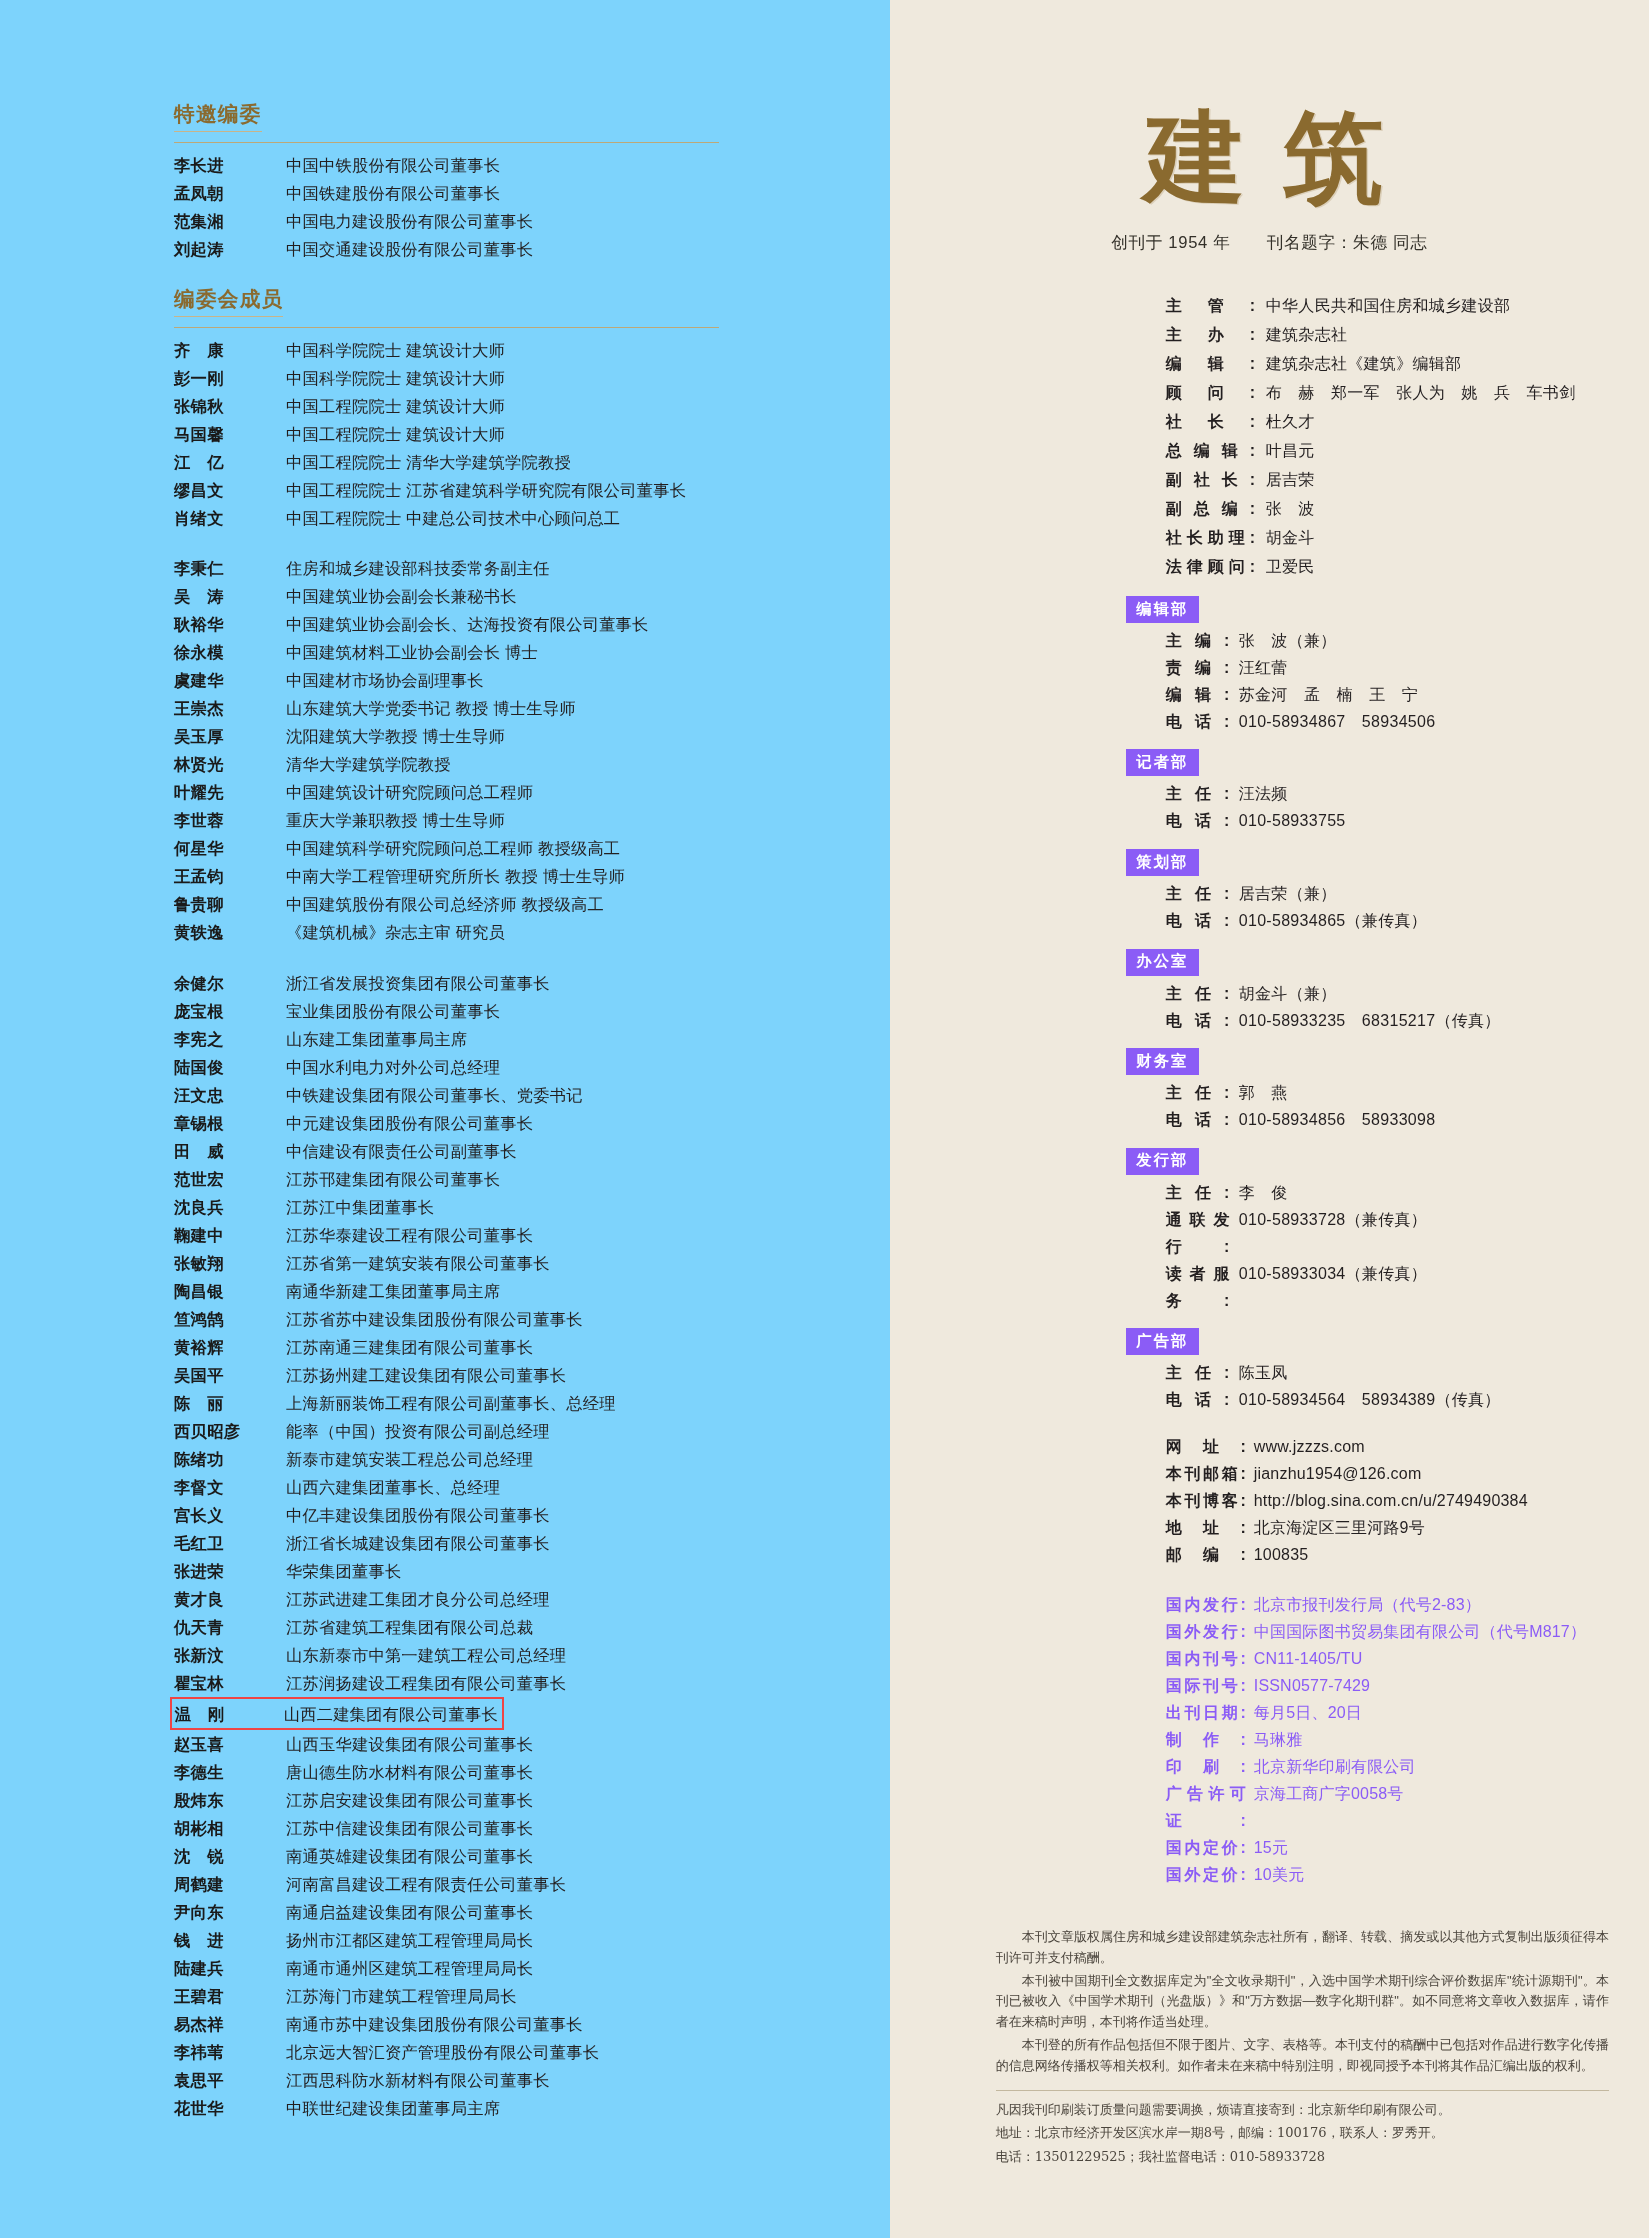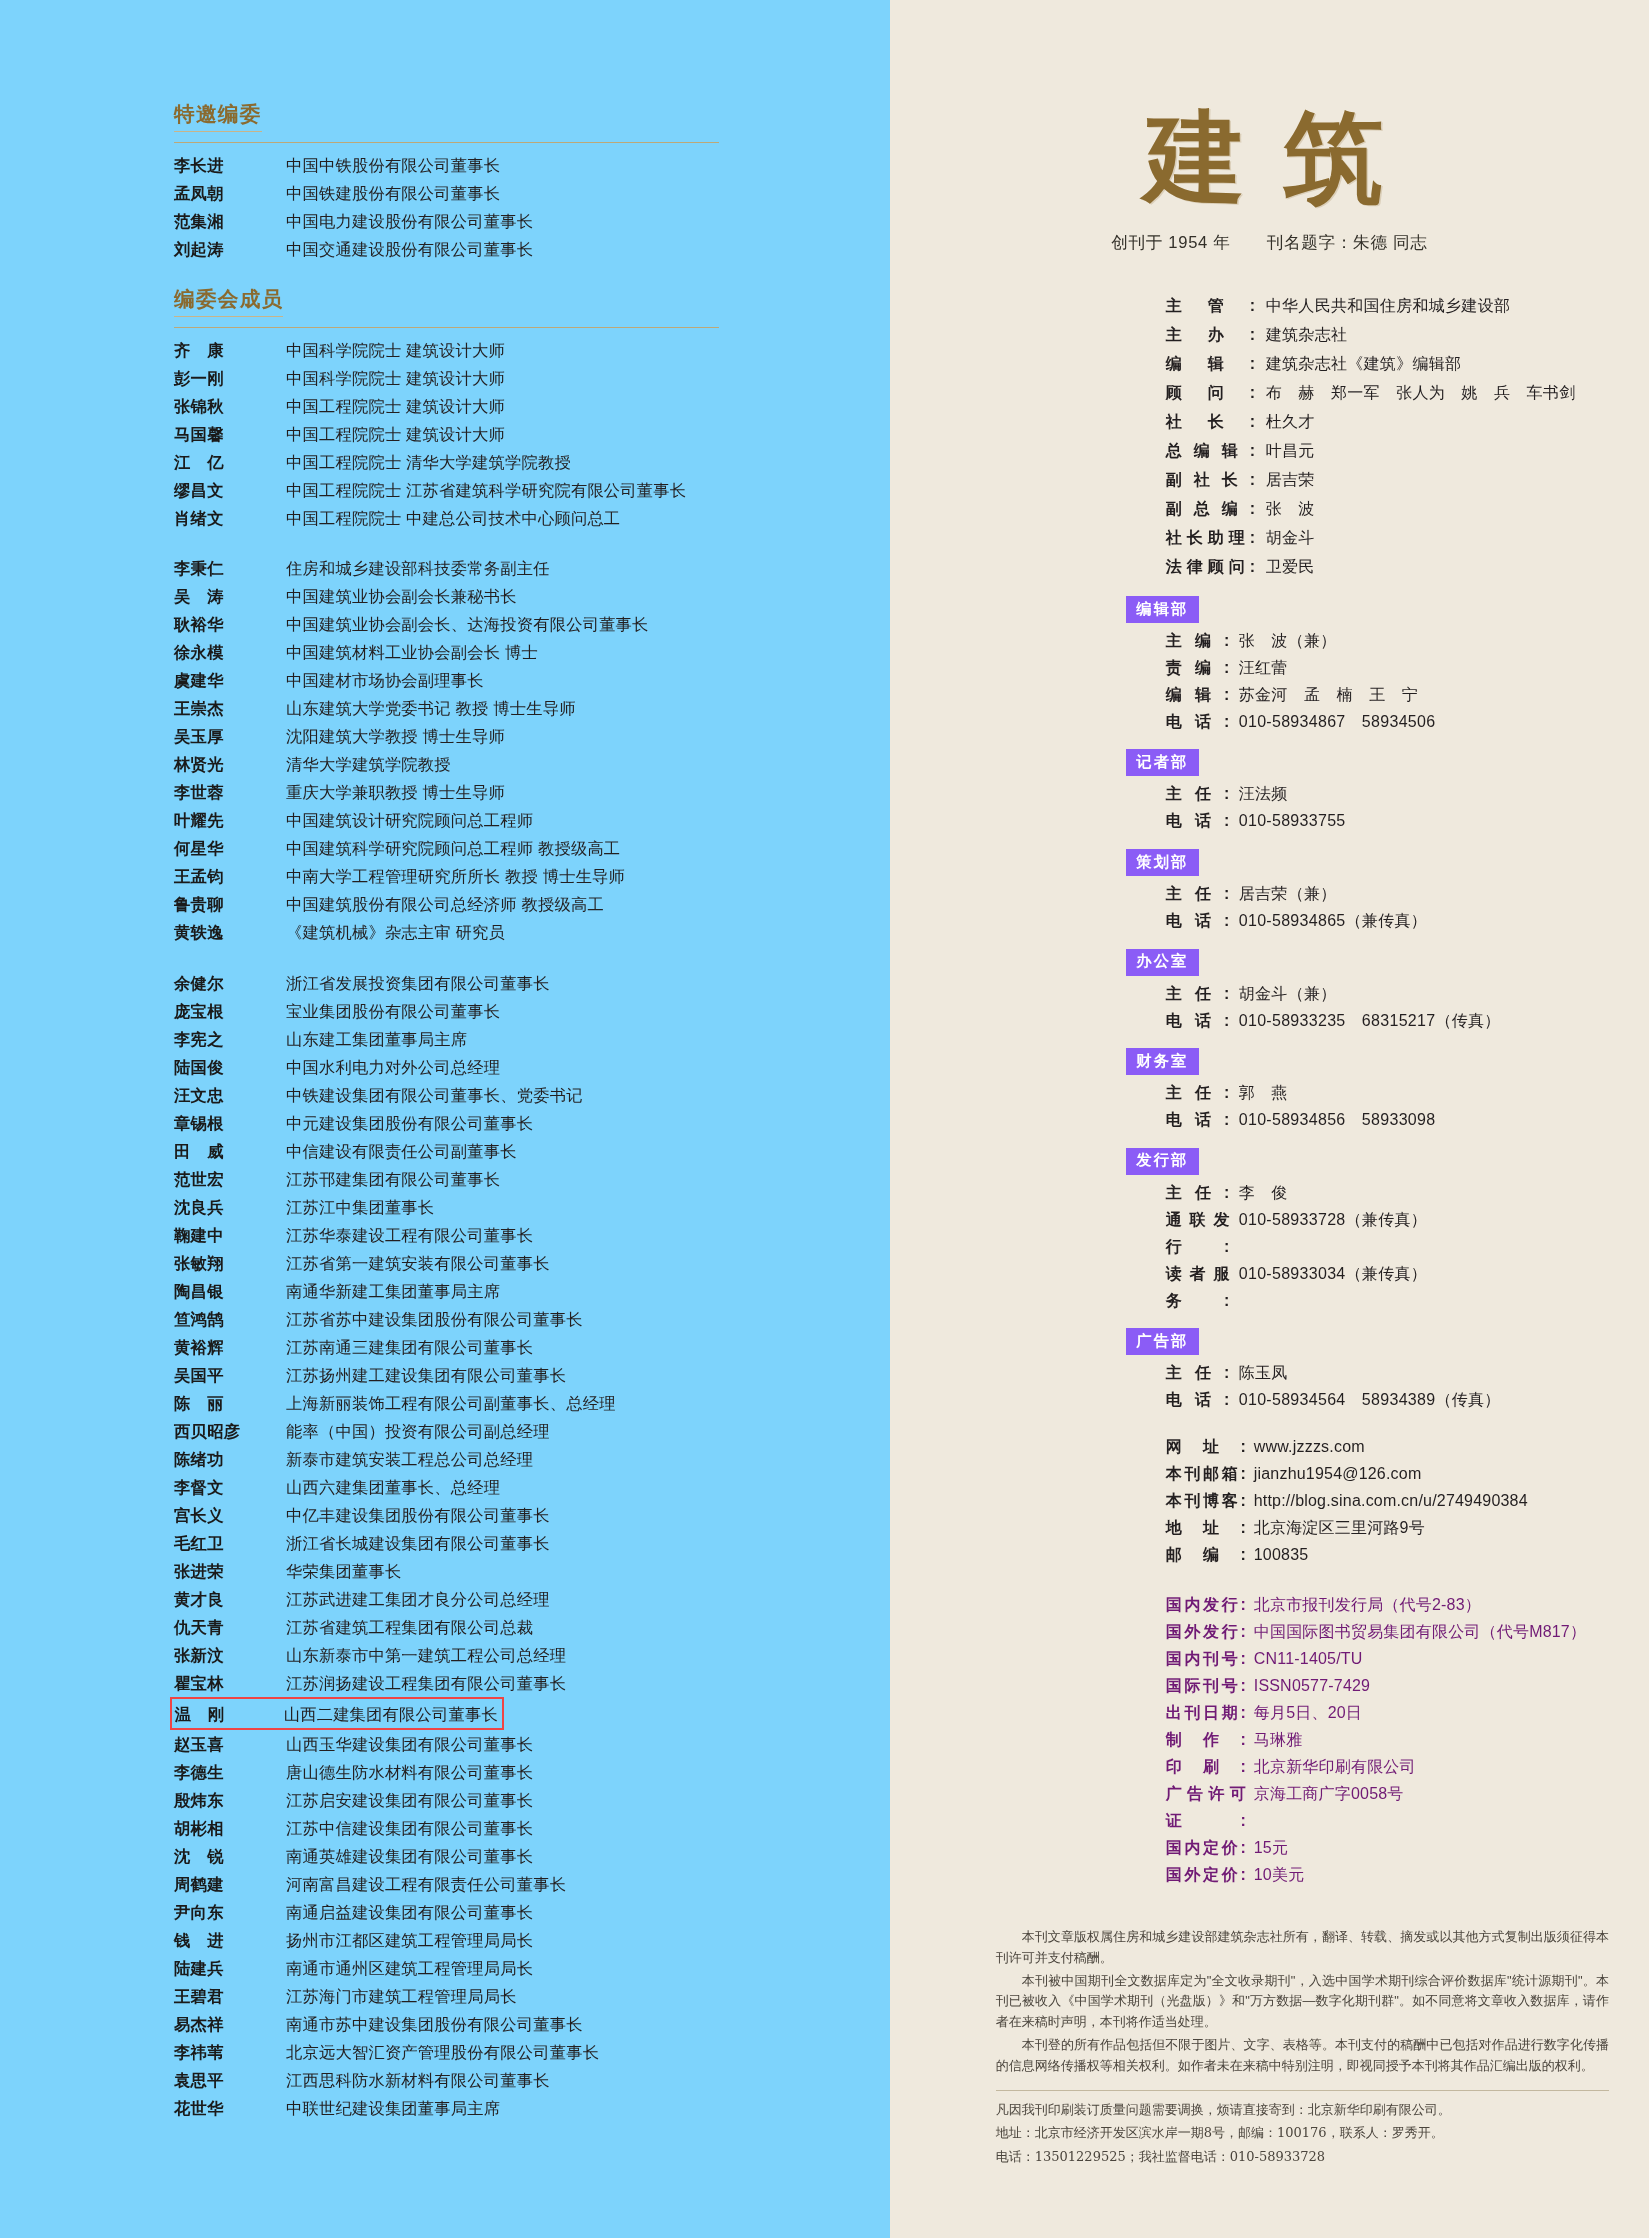--- a/index.html
+++ b/index.html
@@ -146,21 +146,21 @@
     padding-right: 9.3px;
     box-sizing: border-box;
   }
   .d-val { letter-spacing: 0.3px; }
 
   .contact-block { margin-top: 20px; padding-left: 276px; font-size: 16px; line-height: 27px; color: #231f20; }
   .c-row { display: flex; }
   .c-label { width: 88px; flex: 0 0 88px; font-weight: bold; text-align: justify; text-align-last: justify; padding-right: 8px; box-sizing: border-box;}
   .c-val { letter-spacing: 0.2px; }
 
-  .issue-block { margin-top: 22.6px; padding-left: 276px; font-size: 16px; line-height: 27px; color: #701a75; }
+  .issue-block { margin-top: 22.6px; padding-left: 276px; font-size: 16px; line-height: 27px; color: #8b5cf6; }
   .i-row { display: flex; }
   .i-label { width: 88px; flex: 0 0 88px; font-weight: bold; text-align: justify; text-align-last: justify; padding-right: 8px; box-sizing: border-box;}
   .i-val { letter-spacing: 0.2px; }
 
   .fineprint {
     margin: 39px 40px 0 106px;
     font-size: 13px;
     line-height: 20.6px;
     color: #4a443c;
     text-align: justify;
@@ -264,26 +264,26 @@
             </div>
             <div class="person-row">
               <div class="p-name">吴玉厚</div>
               <div class="p-title">沈阳建筑大学教授 博士生导师</div>
             </div>
             <div class="person-row">
               <div class="p-name">林贤光</div>
               <div class="p-title">清华大学建筑学院教授</div>
             </div>
             <div class="person-row">
+              <div class="p-name">叶耀先</div>
+              <div class="p-title">中国建筑设计研究院顾问总工程师</div>
+            </div>
+            <div class="person-row">
               <div class="p-name">李世蓉</div>
               <div class="p-title">重庆大学兼职教授 博士生导师</div>
-            </div>
-            <div class="person-row">
-              <div class="p-name">叶耀先</div>
-              <div class="p-title">中国建筑设计研究院顾问总工程师</div>
             </div>
             <div class="person-row">
               <div class="p-name">何星华</div>
               <div class="p-title">中国建筑科学研究院顾问总工程师 教授级高工</div>
             </div>
             <div class="person-row">
               <div class="p-name">王孟钧</div>
               <div class="p-title">中南大学工程管理研究所所长 教授 博士生导师</div>
             </div>
             <div class="person-row">

